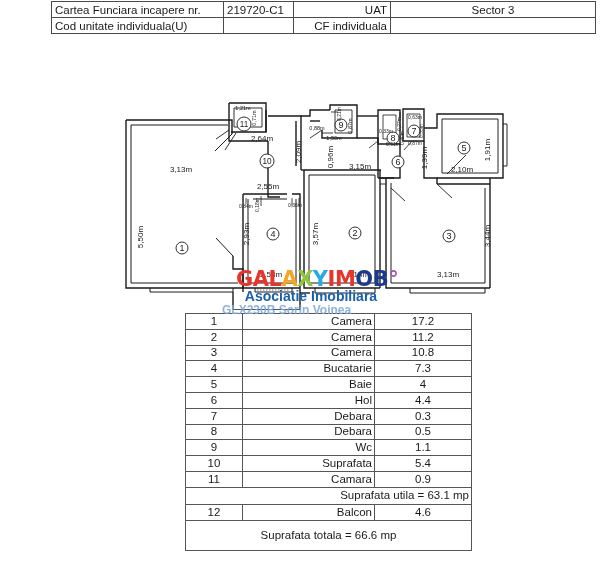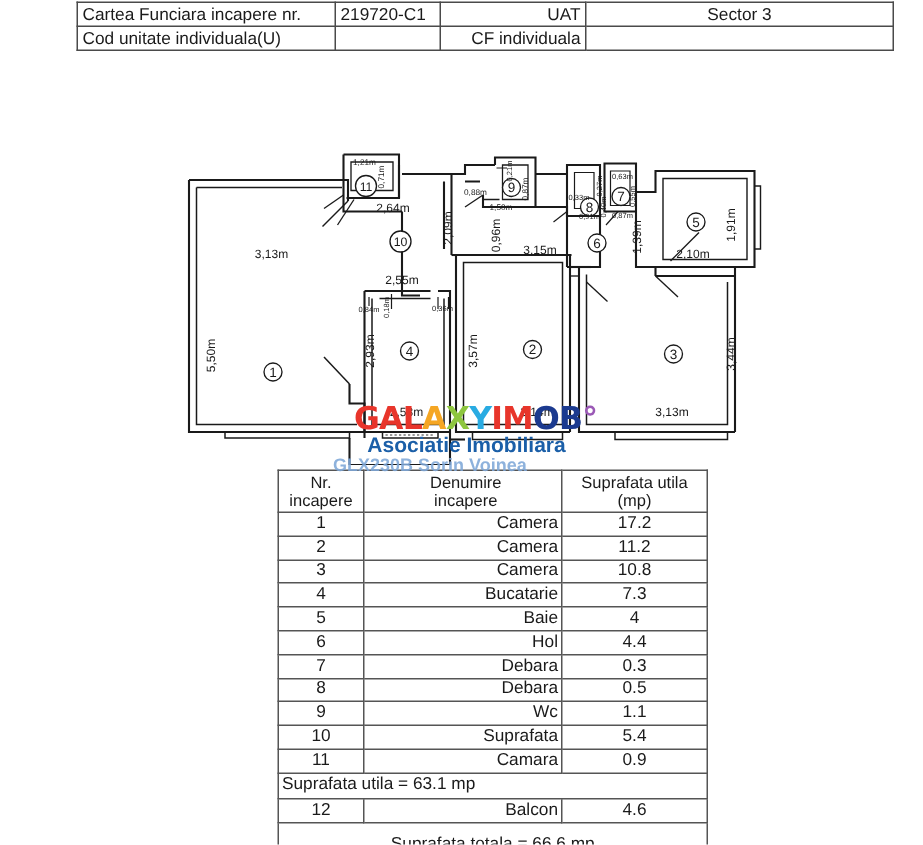--- a/index.html
+++ b/index.html
@@ -118,21 +118,21 @@
   .rc1 { width: 52px; text-align: center; }
   .rc2 { width: 123px; text-align: right; padding-left: 6px !important; }
   .rc3 { width: 92px; text-align: center; }
   .room-table .hdr td {
     text-align: center;
     height: 27px;
     line-height: 12px;
     font-size: 11px;
   }
   .room-table .span-row td {
-    text-align: left;
+    text-align: right;
     height: 16px;
   }
   .room-table .total-row td {
     text-align: center;
     height: 29px;
   }
 </style>
 </head>
 <body>
 
@@ -348,34 +348,20 @@
 
 <div class="wm-galaxy">
   <div class="gl-word"><span class="g1">GAL</span><span class="g2">A</span><span class="g3">X</span><span class="g4">Y</span><span class="g5">IM</span><span class="g6">OB</span><span class="g7">°</span></div>
   <div class="gl-sub">Asociatie Imobiliara</div>
 </div>
 
 <div class="wm-glx">GLX230B Sorin Voinea</div>
 
 <table class="room-table">
   <tbody id="room-table-body">
-    <tr class="hdr">
-      <td class="rc1">
-        <span>Nr.</span><br>
-        <span>incapere</span>
-      </td>
-      <td class="rc2" style="text-align:center">
-        <span>Denumire</span><br>
-        <span>incapere</span>
-      </td>
-      <td class="rc3">
-        <span>Suprafata utila</span><br>
-        <span>(mp)</span>
-      </td>
-    </tr>
   <tr>
         <td class="rc1">1</td>
         <td class="rc2">Camera</td>
         <td class="rc3">17.2</td>
       </tr>
       <tr>
         <td class="rc1">2</td>
         <td class="rc2">Camera</td>
         <td class="rc3">11.2</td>
       </tr>

